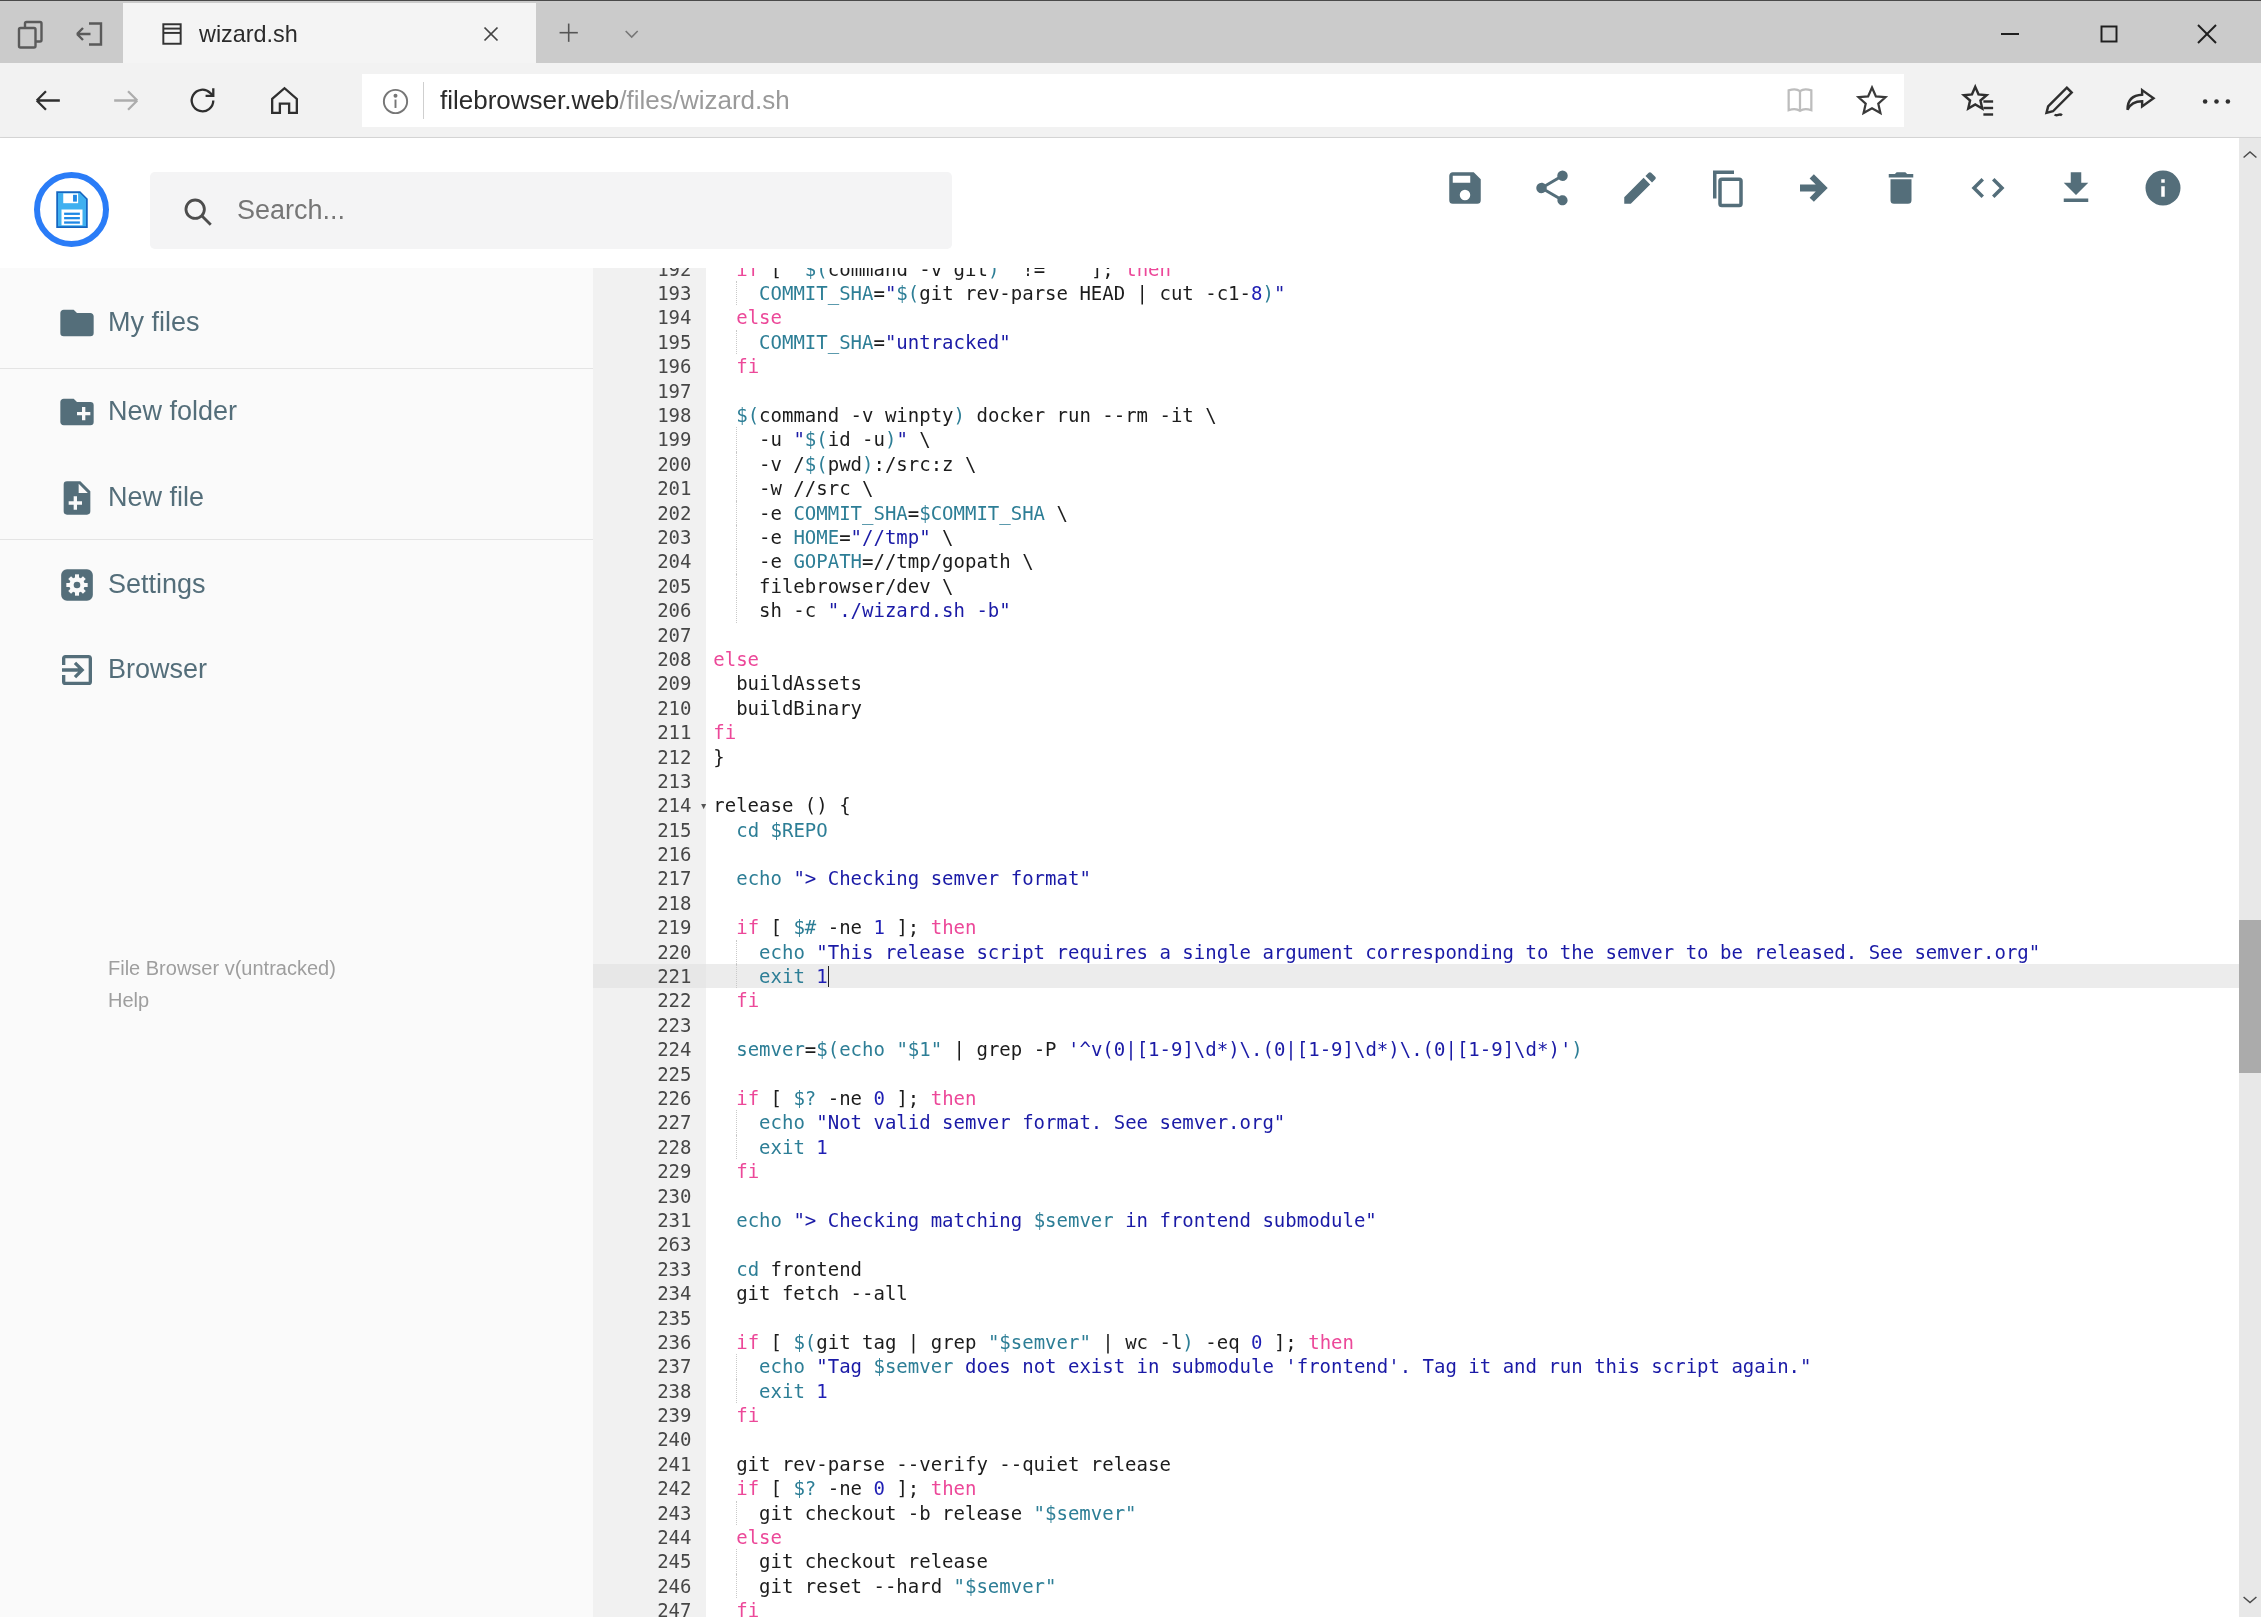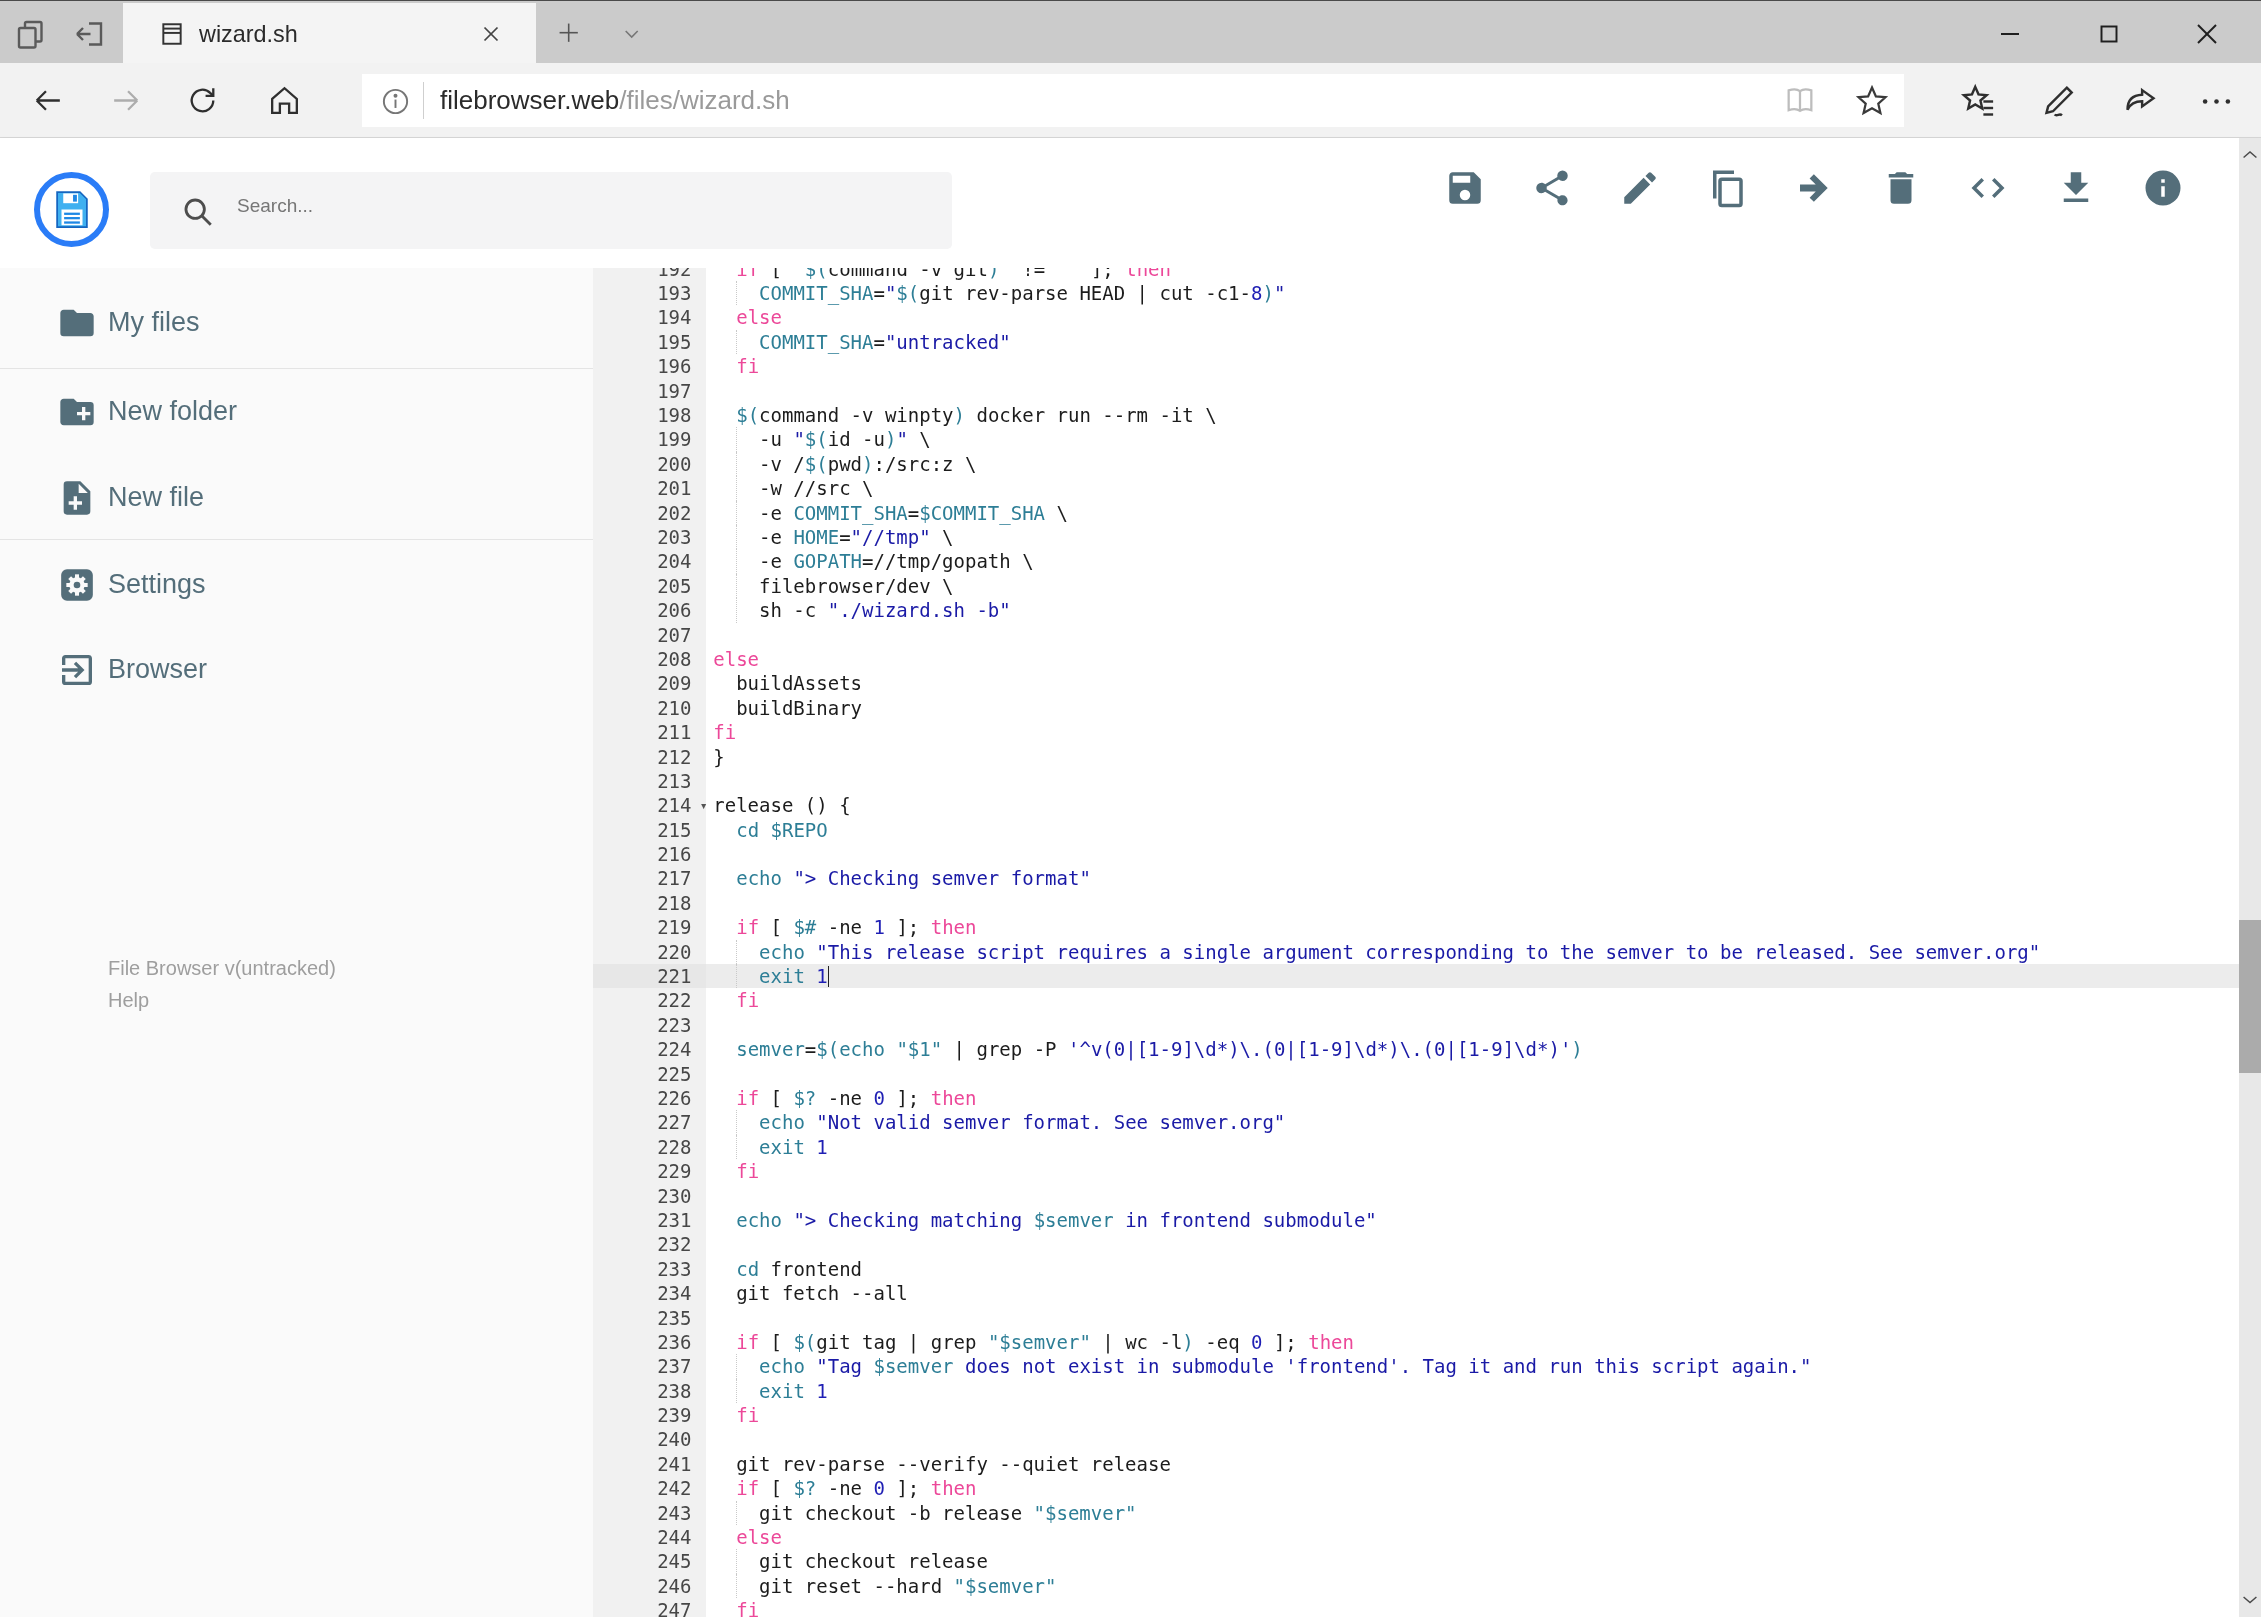--- a/index.html
+++ b/index.html
@@ -31,21 +31,21 @@
   .fav-ic{position:absolute;top:18.6px;width:39px;height:39px;color:#2f2f2f;}
 
   
   .appheader{position:absolute;left:0;top:138px;width:2261px;height:130px;background:#fff;
     box-shadow:0 1.6px 4px rgba(0,0,0,.14);}
   .logo{position:absolute;left:34px;top:34px;width:63px;height:63px;border-radius:50%;
     border:6.5px solid #2a7cf7;background:#fff;overflow:hidden;}
   .logo svg{margin:8px 0 0 11.3px;}
   .search{position:absolute;left:150px;top:34px;width:802px;height:77px;background:#f4f4f5;border-radius:4.8px;}
   .search-ic{position:absolute;left:31px;top:22.6px;width:34px;height:34px;color:#4d4d4d;}
-  .search-ph{position:absolute;left:87px;top:22.6px;font-size:19px;color:#767676;}
+  .search-ph{position:absolute;left:87px;top:22.6px;font-size:27px;color:#767676;}
   .act{position:absolute;top:29px;width:42px;height:42px;color:#546e7a;}
 
   
   .sidebar{position:absolute;left:0;top:268px;width:593px;height:1349px;background:#fafafa;}
   .sb-item{position:absolute;left:0;width:593px;height:48px;cursor:pointer;}
   .sb-ic{position:absolute;left:57px;top:3.2px;width:40px;height:40px;color:#546e7a;}
   .sb-label{position:absolute;left:108px;top:6.5px;font-size:27px;color:#546e7a;}
   .sb-div{position:absolute;left:0;width:593px;height:0.8px;background:#e4e4e4;}
   .sb-foot{position:absolute;left:108px;top:685px;font-size:20px;color:#9e9e9e;line-height:31.5px;}
   .sb-help{color:#9e9e9e;cursor:pointer;}
@@ -381,21 +381,21 @@
         <div class="gnum">222</div>
         <div class="gnum">223</div>
         <div class="gnum">224</div>
         <div class="gnum">225</div>
         <div class="gnum">226</div>
         <div class="gnum">227</div>
         <div class="gnum">228</div>
         <div class="gnum">229</div>
         <div class="gnum">230</div>
         <div class="gnum">231</div>
-        <div class="gnum">232</div>
+        <div class="gnum">263</div>
         <div class="gnum">233</div>
         <div class="gnum">234</div>
         <div class="gnum">235</div>
         <div class="gnum">236</div>
         <div class="gnum">237</div>
         <div class="gnum">238</div>
         <div class="gnum">239</div>
         <div class="gnum">240</div>
         <div class="gnum">241</div>
         <div class="gnum">242</div>

